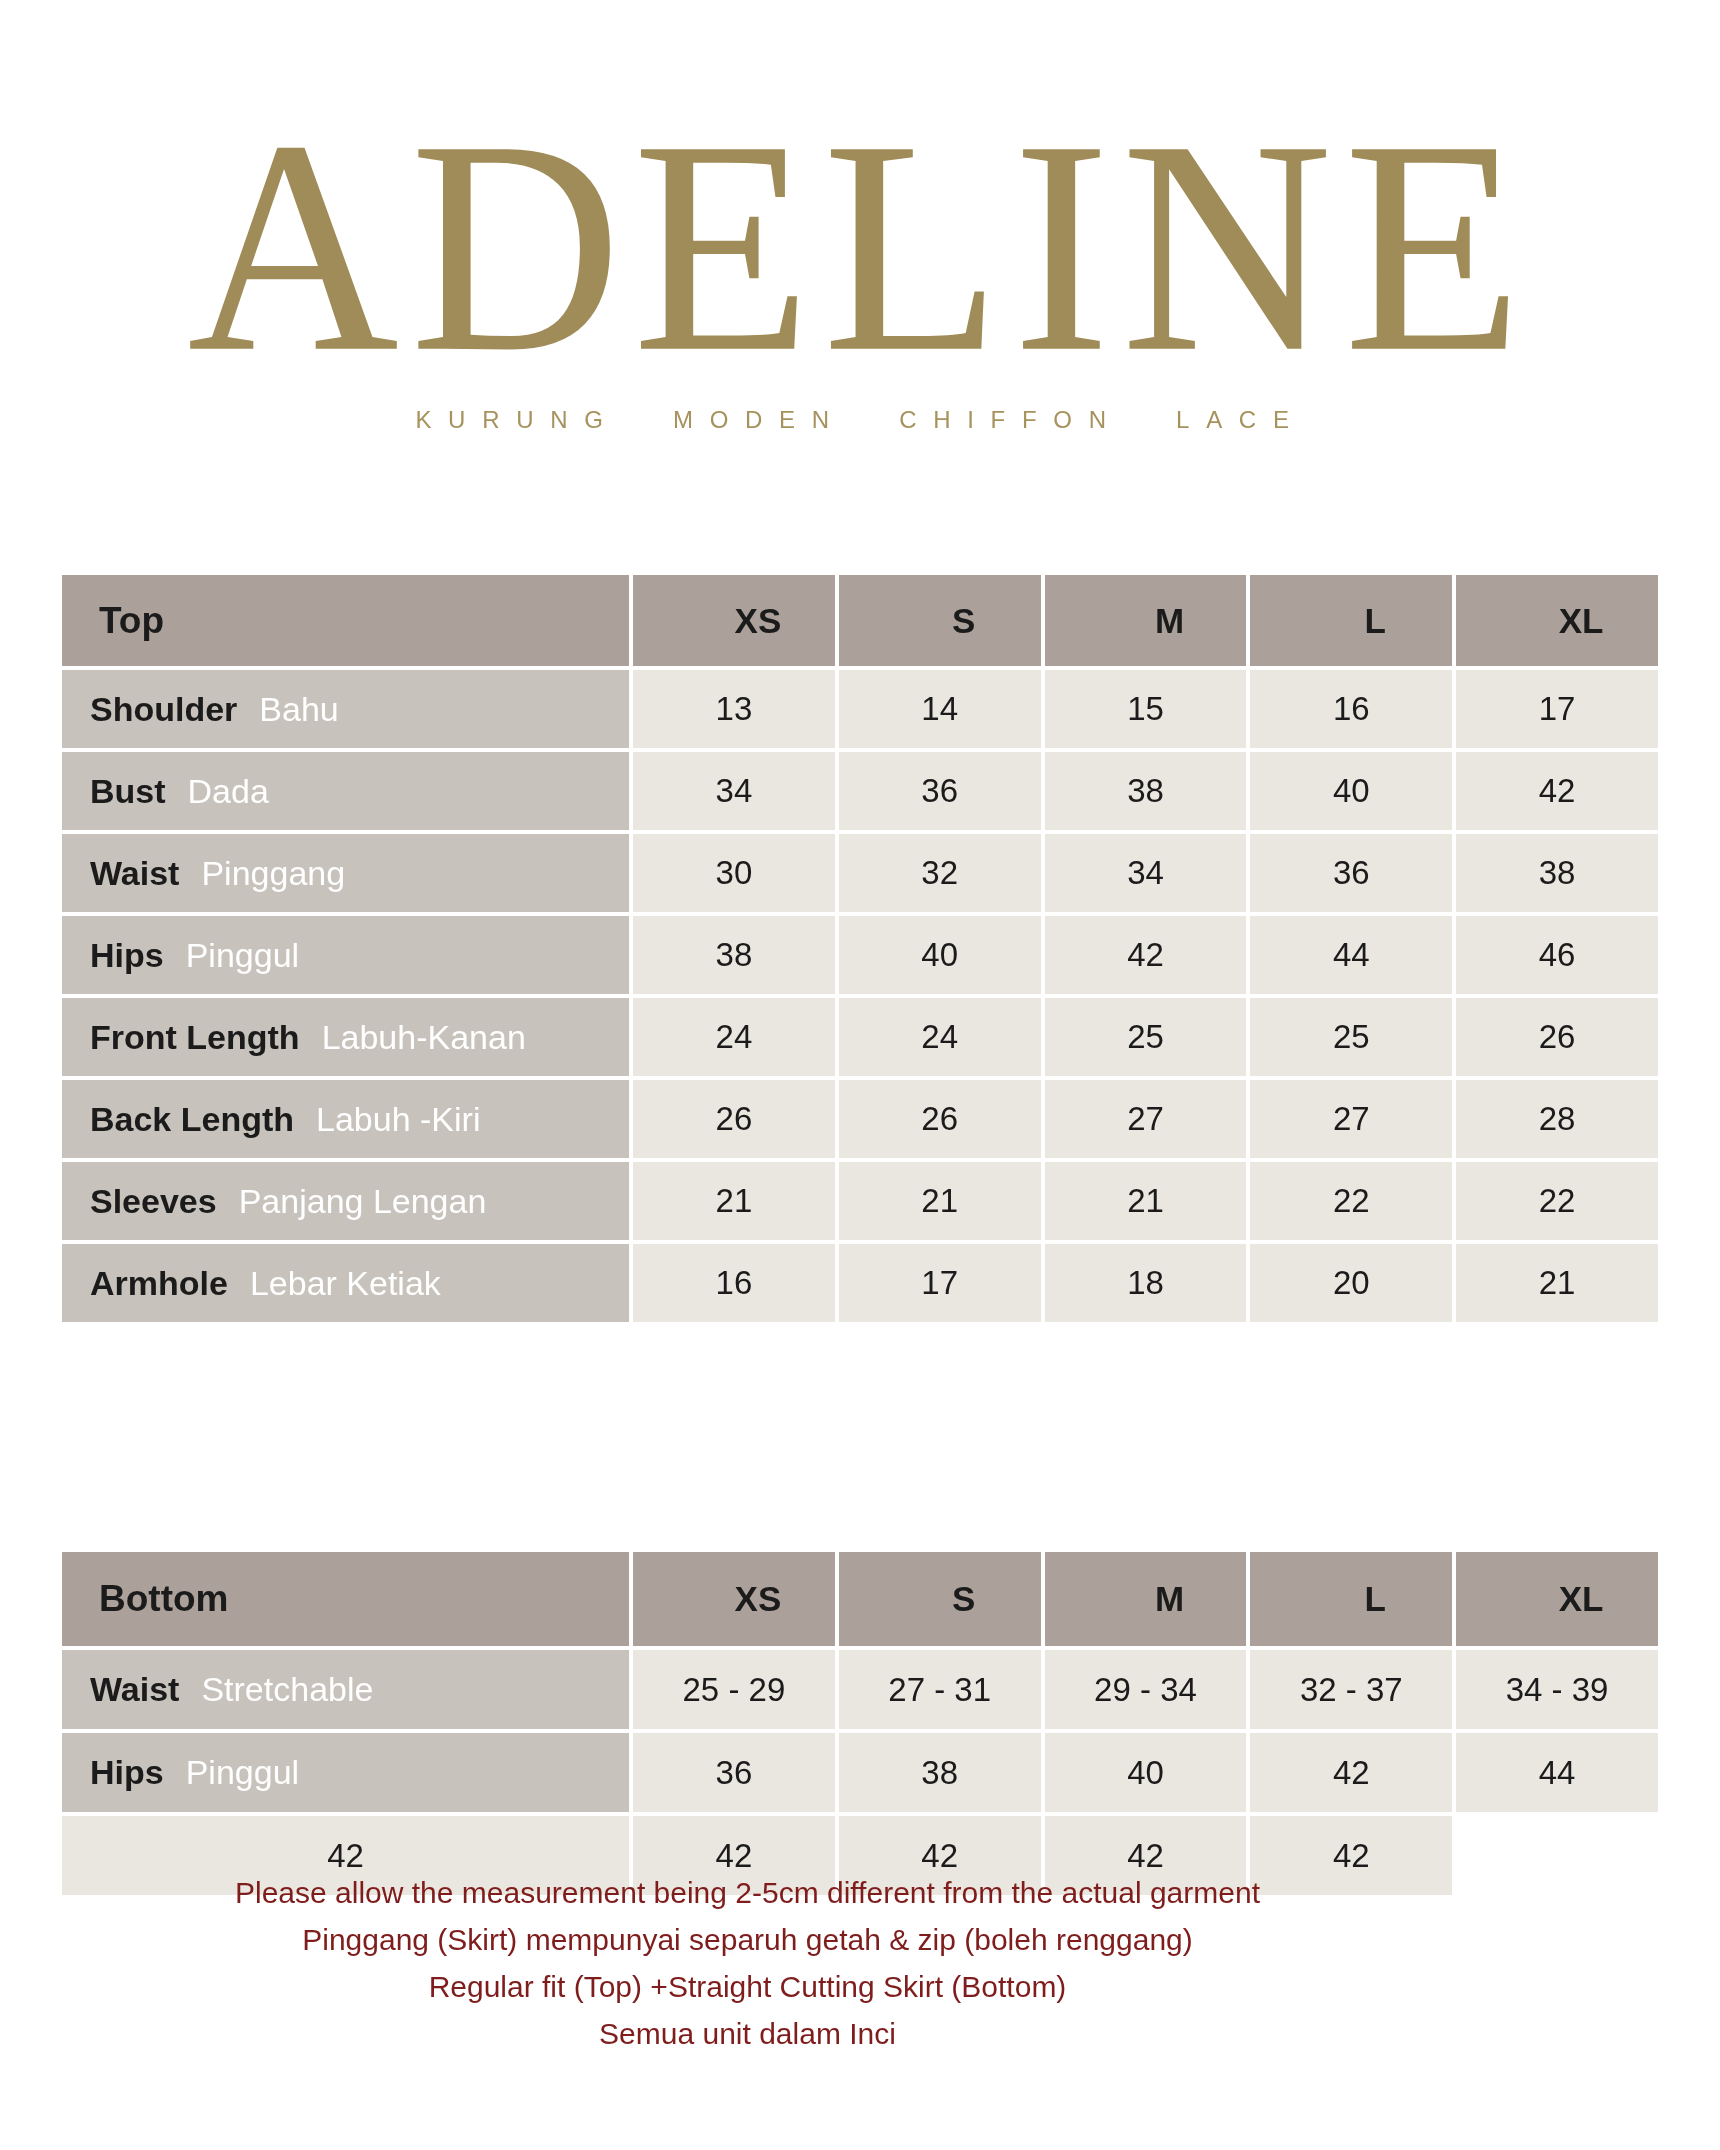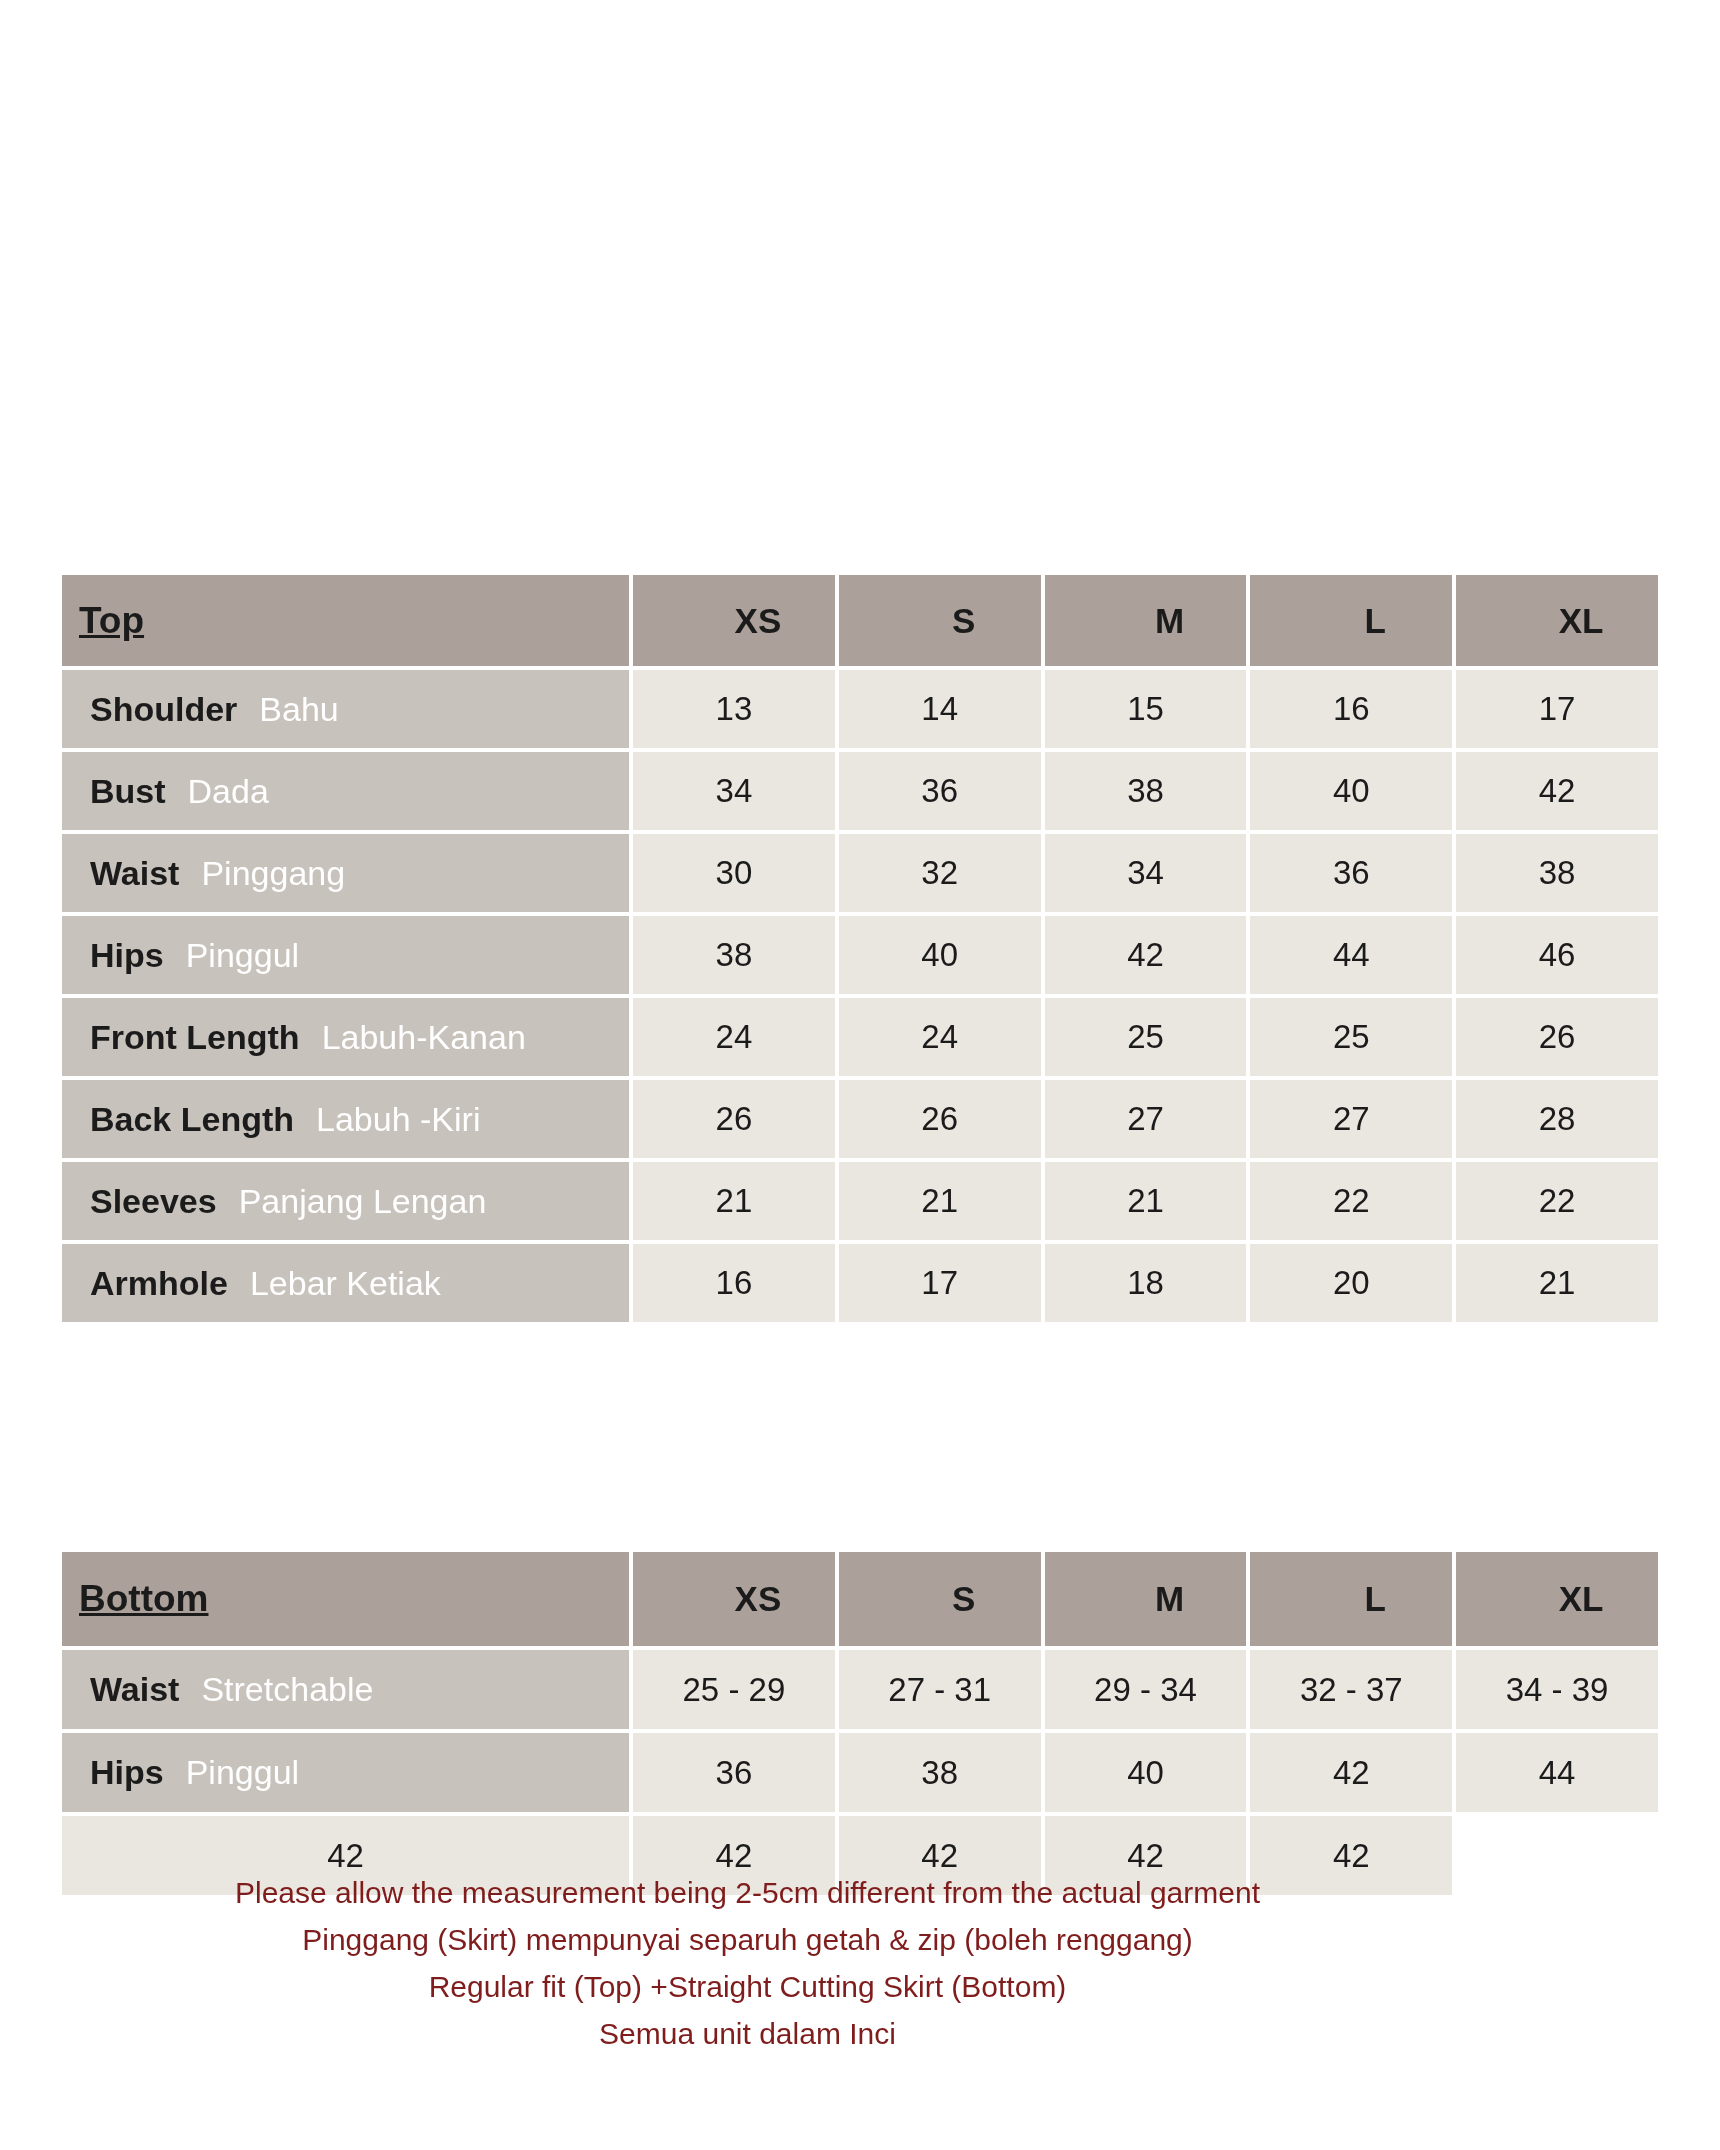--- a/index.html
+++ b/index.html
@@ -23,39 +23,43 @@
   
   .size-table {
     position:absolute; left:62px; width:1596px;
     display:grid; grid-template-columns:567px repeat(5, 1fr); gap:4px;
   }
   .table-top    { top:575px;  grid-template-rows:91px repeat(8, 78px); }
   .table-bottom { top:1552px; grid-template-rows:94px repeat(3, 79px);text-align:right; }
 
   .cell { display:flex; align-items:center; }
   .th       { background:#aba19a; color:#1b1b1b; font-weight:bold;padding-left:48px; }
-  .th-label { font-size:37px; padding-left:17px;text-decoration:underline; }
+  .th-label { font-size:37px; padding-left:37px; }
   .th-size  { font-size:35px; justify-content:center; }
   .row-label{ background:#c7c2bc; font-size:34px; padding-left:28px; white-space:nowrap; }
   .row-label .en { color:#1b1b1b; font-weight:bold; }
   .row-label .my { color:#ffffff; margin-left:22px; }
   .val      { background:#eae7e1; color:#1b1b1b; font-size:33px; justify-content:center; }
 
   
   .notes {
     position:absolute; top:1869px; left:0; width:1495px;
     text-align:center; color:#7f1d1d; font-size:30px; line-height:47px;
   }
   .notes p { margin:0; }
 </style>
 </head>
 <body>
 
 <div class="page">
 
+  <div class="brand">
+    <h1 class="brand-title">ADELINE</h1>
+    <div class="brand-subtitle">KURUNG MODEN CHIFFON LACE</div>
+  </div>
 
   <section class="size-table table-top">
       <div class="cell th th-label">Top</div>
       <div class="cell th th-size">XS</div>
       <div class="cell th th-size">S</div>
       <div class="cell th th-size">M</div>
       <div class="cell th th-size">L</div>
       <div class="cell th th-size">XL</div>
       <div class="cell row-label">
         <span class="en">Shoulder</span>

